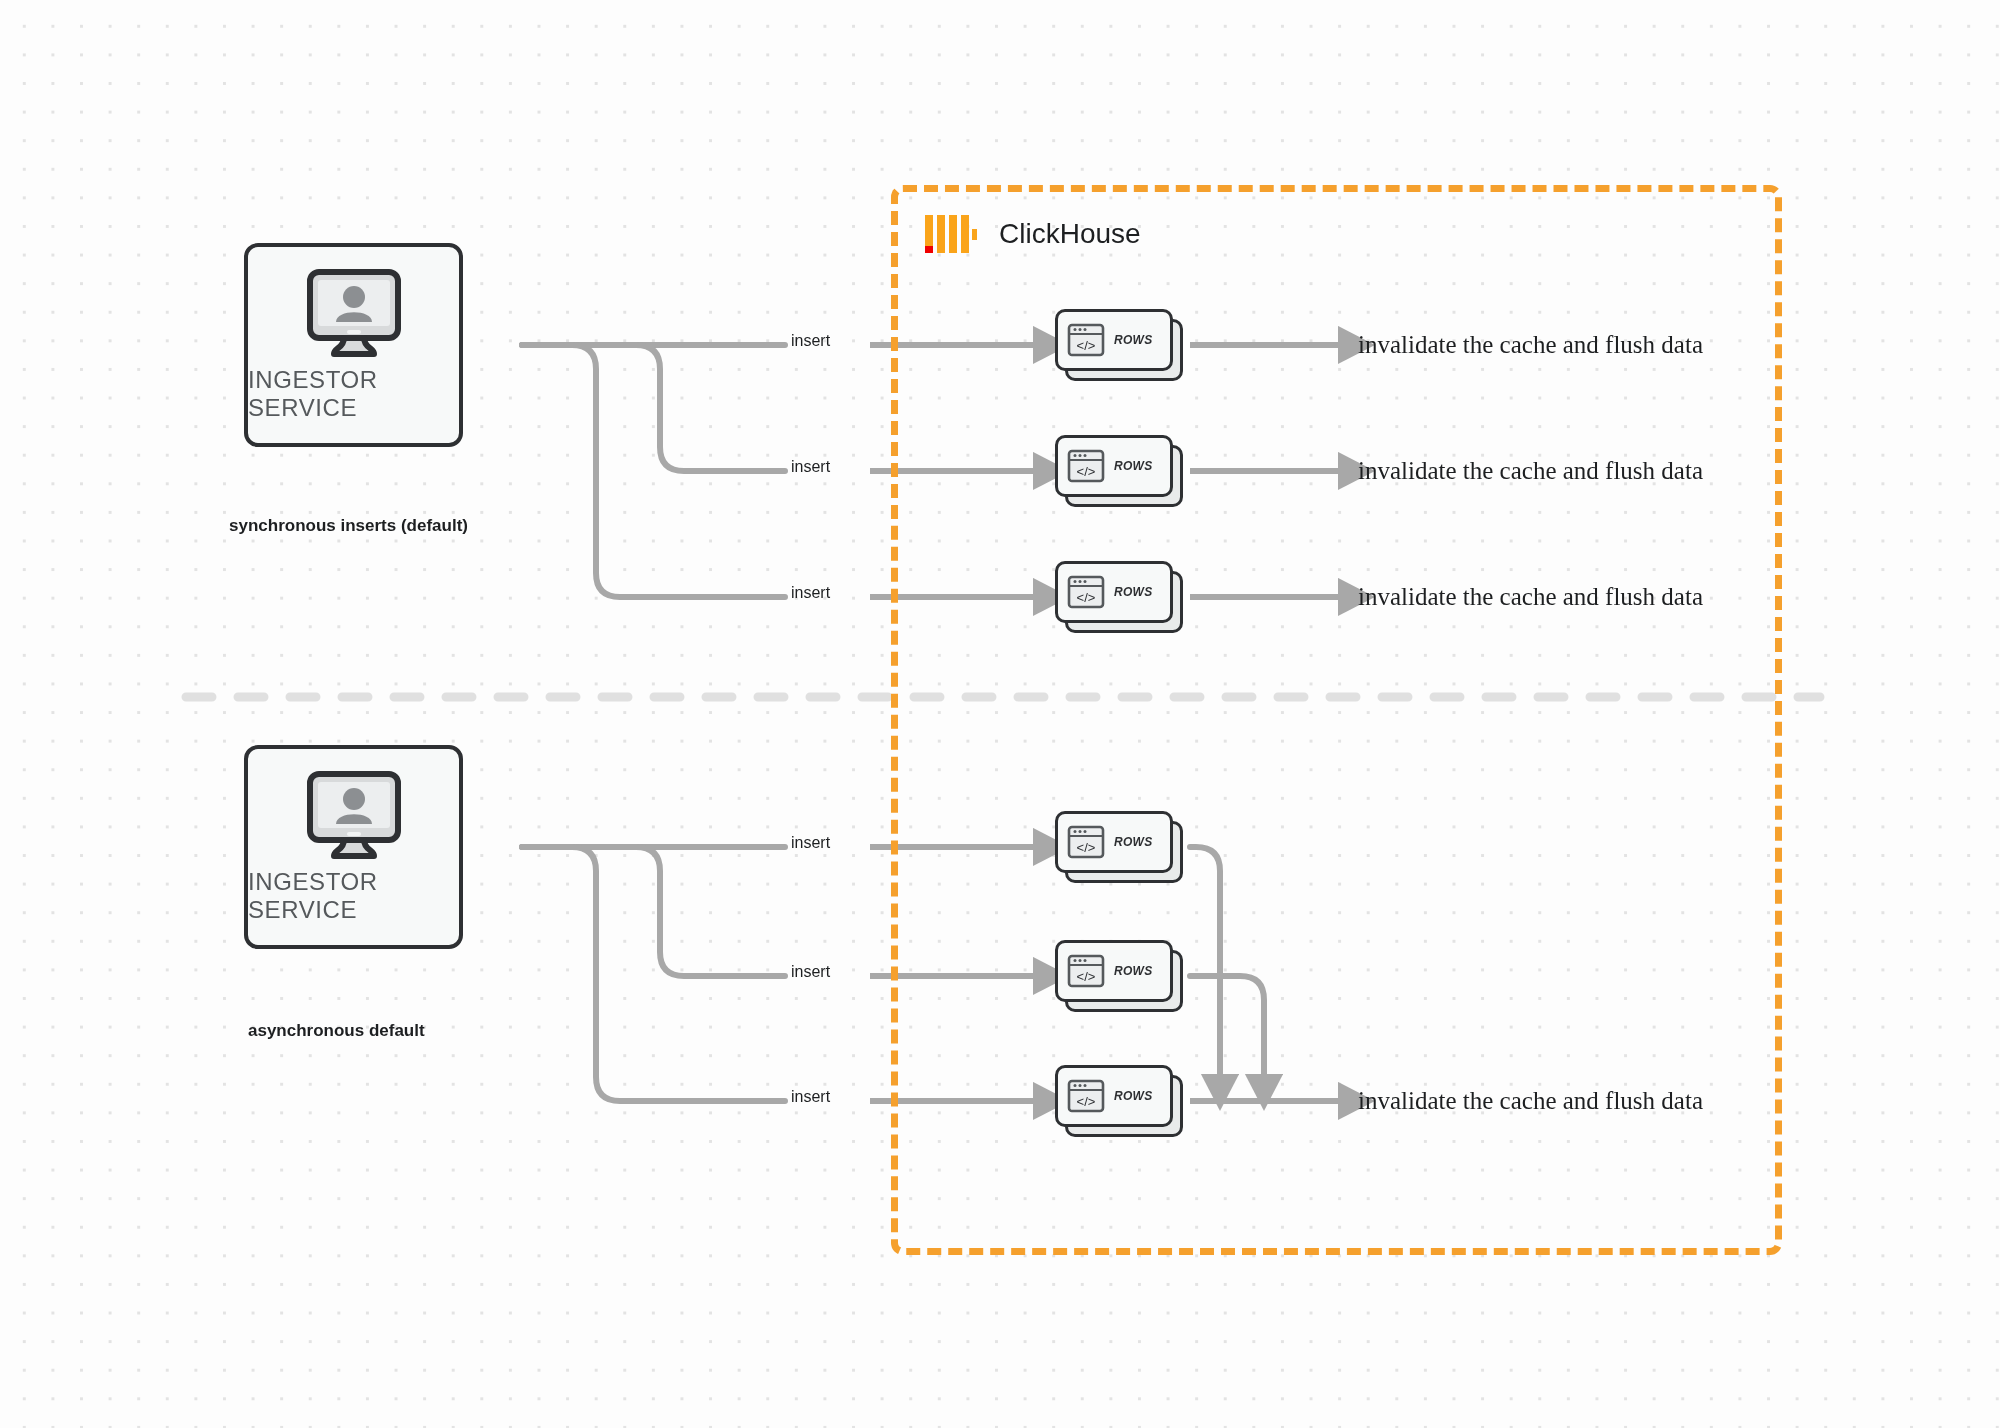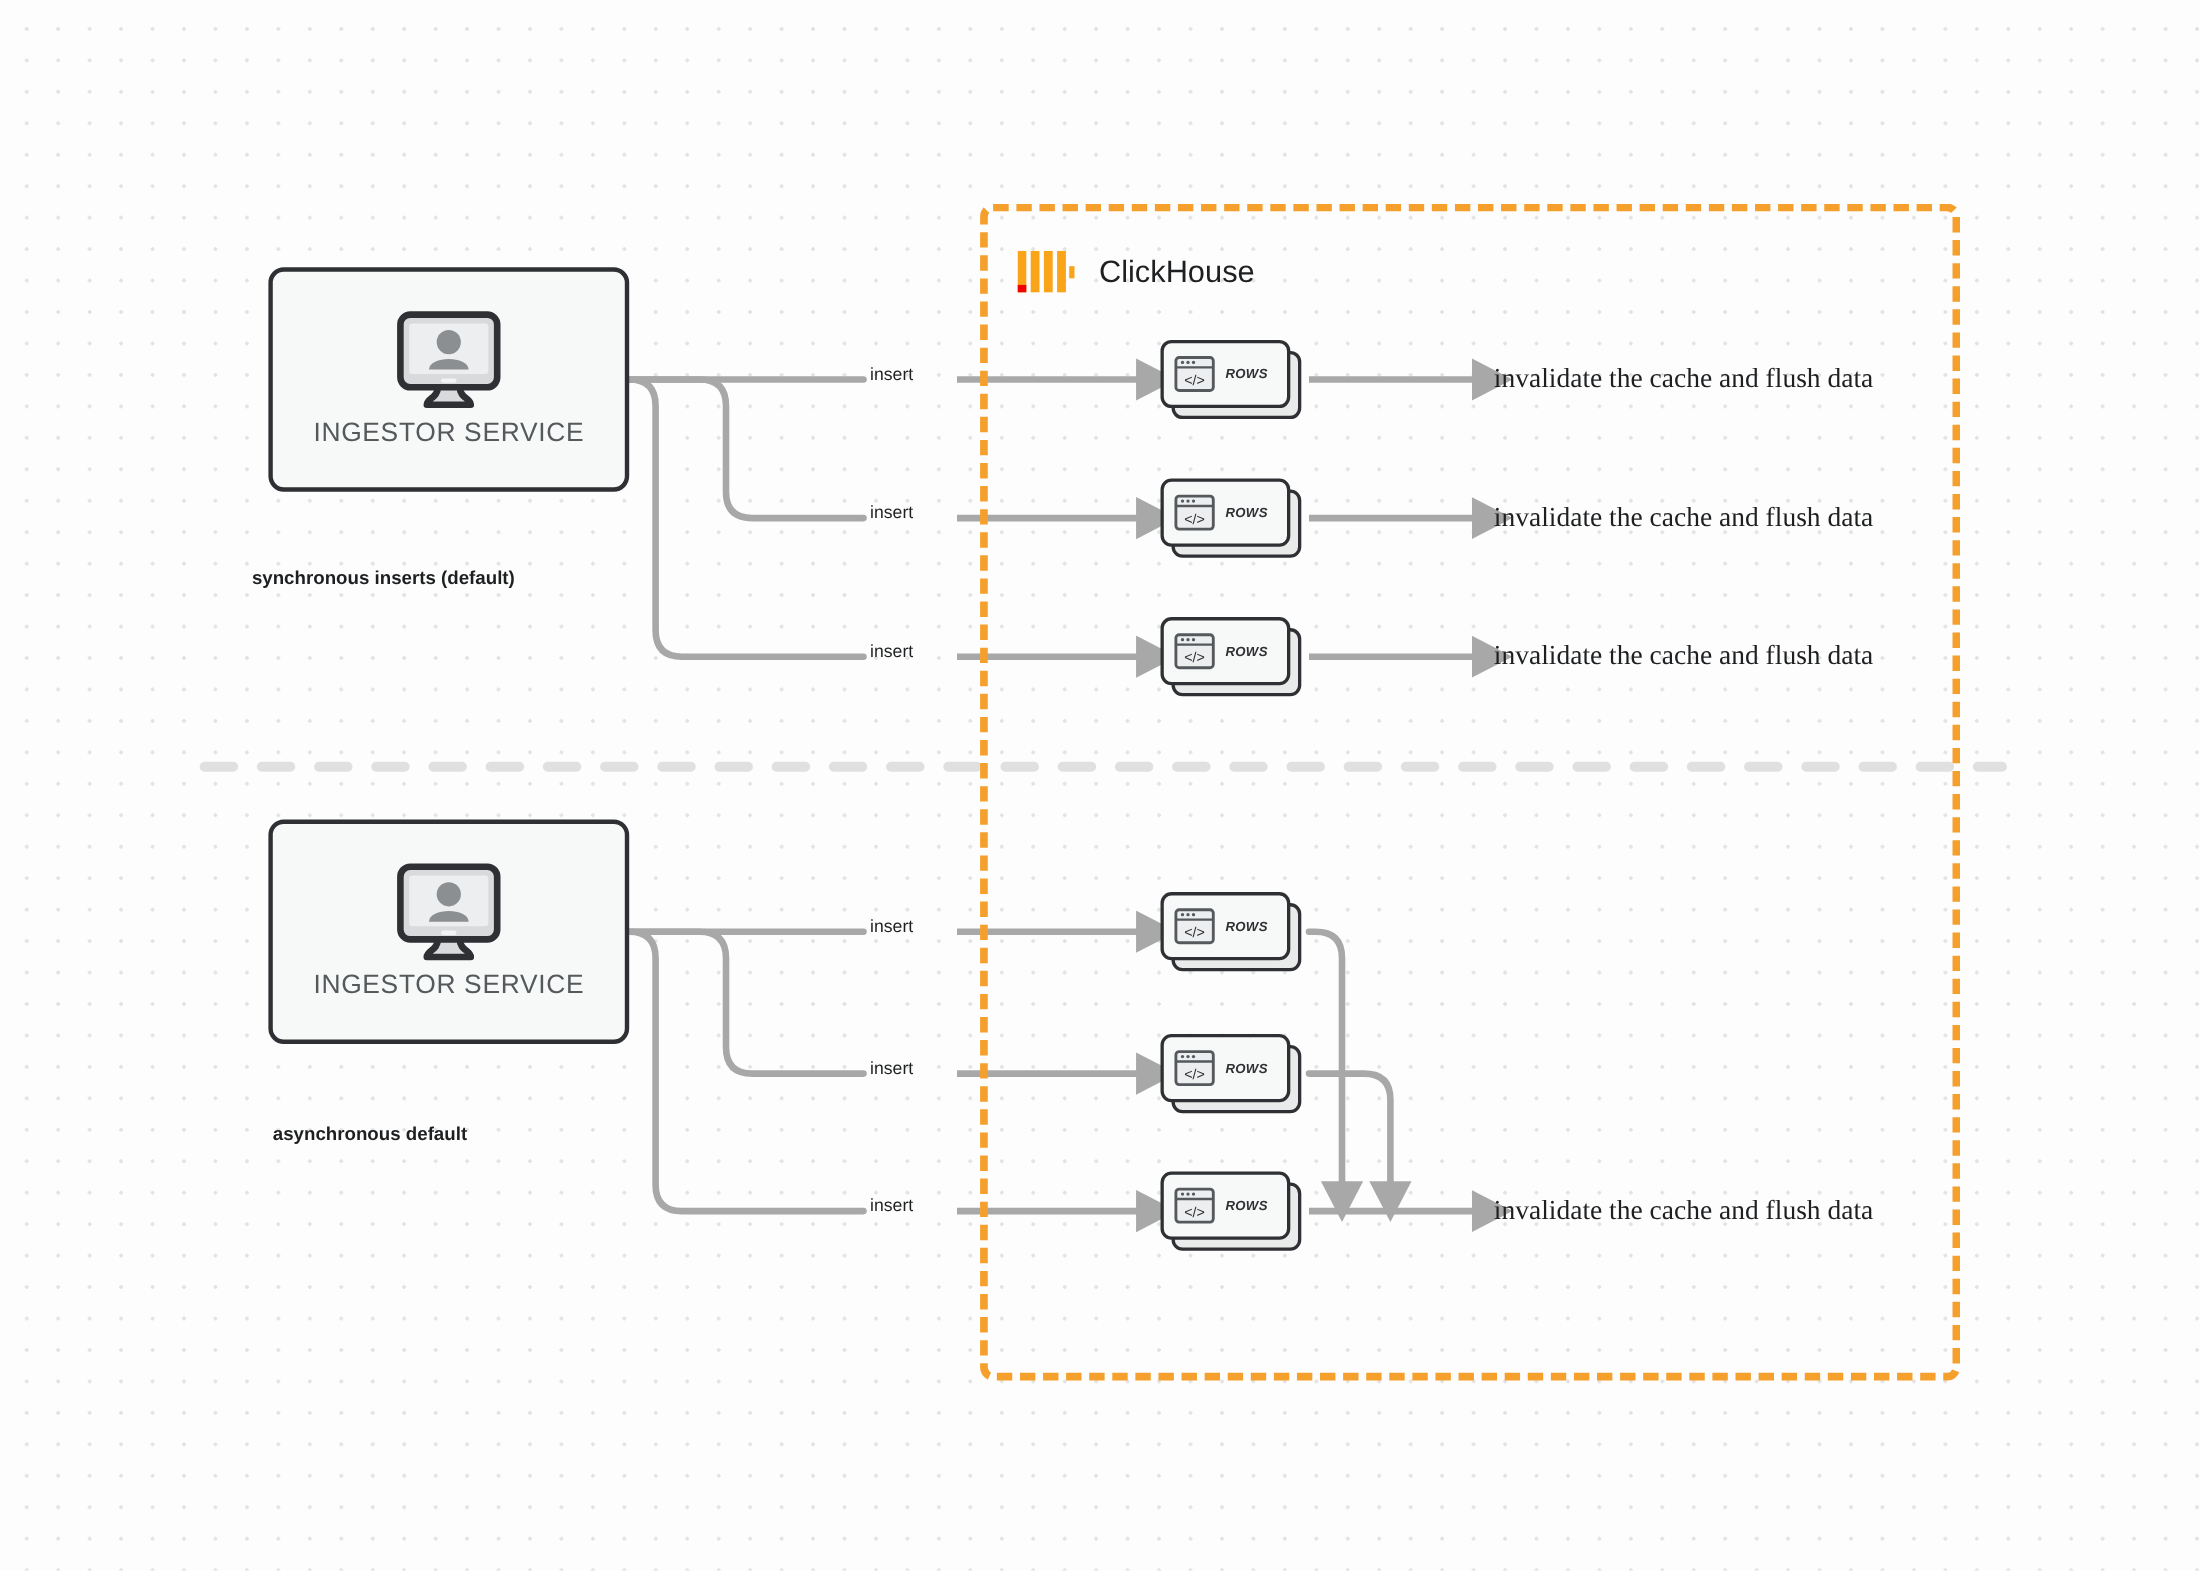--- a/index.html
+++ b/index.html
@@ -23,21 +23,21 @@
     left: 0;
     top: 0;
     width: 2000px;
     height: 1428px;
     pointer-events: none;
   }
 
   
   .ingestor {
     position: absolute;
-    width: 328px;
+    width: 219px;
     height: 204px;
     border: 4px solid #2e3033;
     border-radius: 14px;
     background: #f7f9f9;
     box-sizing: border-box;
     display: flex;
     flex-direction: column;
     align-items: center;
     justify-content: center;
   }
@@ -69,21 +69,21 @@
     top: 185px;
     width: 891px;
     height: 1070px;
     border: 7px dashed #f5a02d;
     border-radius: 12px;
     box-sizing: border-box;
   }
   .ch-brand {
     position: absolute;
     left: 925px;
-    top: 228px;
+    top: 215px;
     display: flex;
     align-items: center;
     gap: 22px;
   }
   .ch-logo {
     display: block;
   }
   .ch-name {
     font-size: 28px;
     color: #1d1f21;

